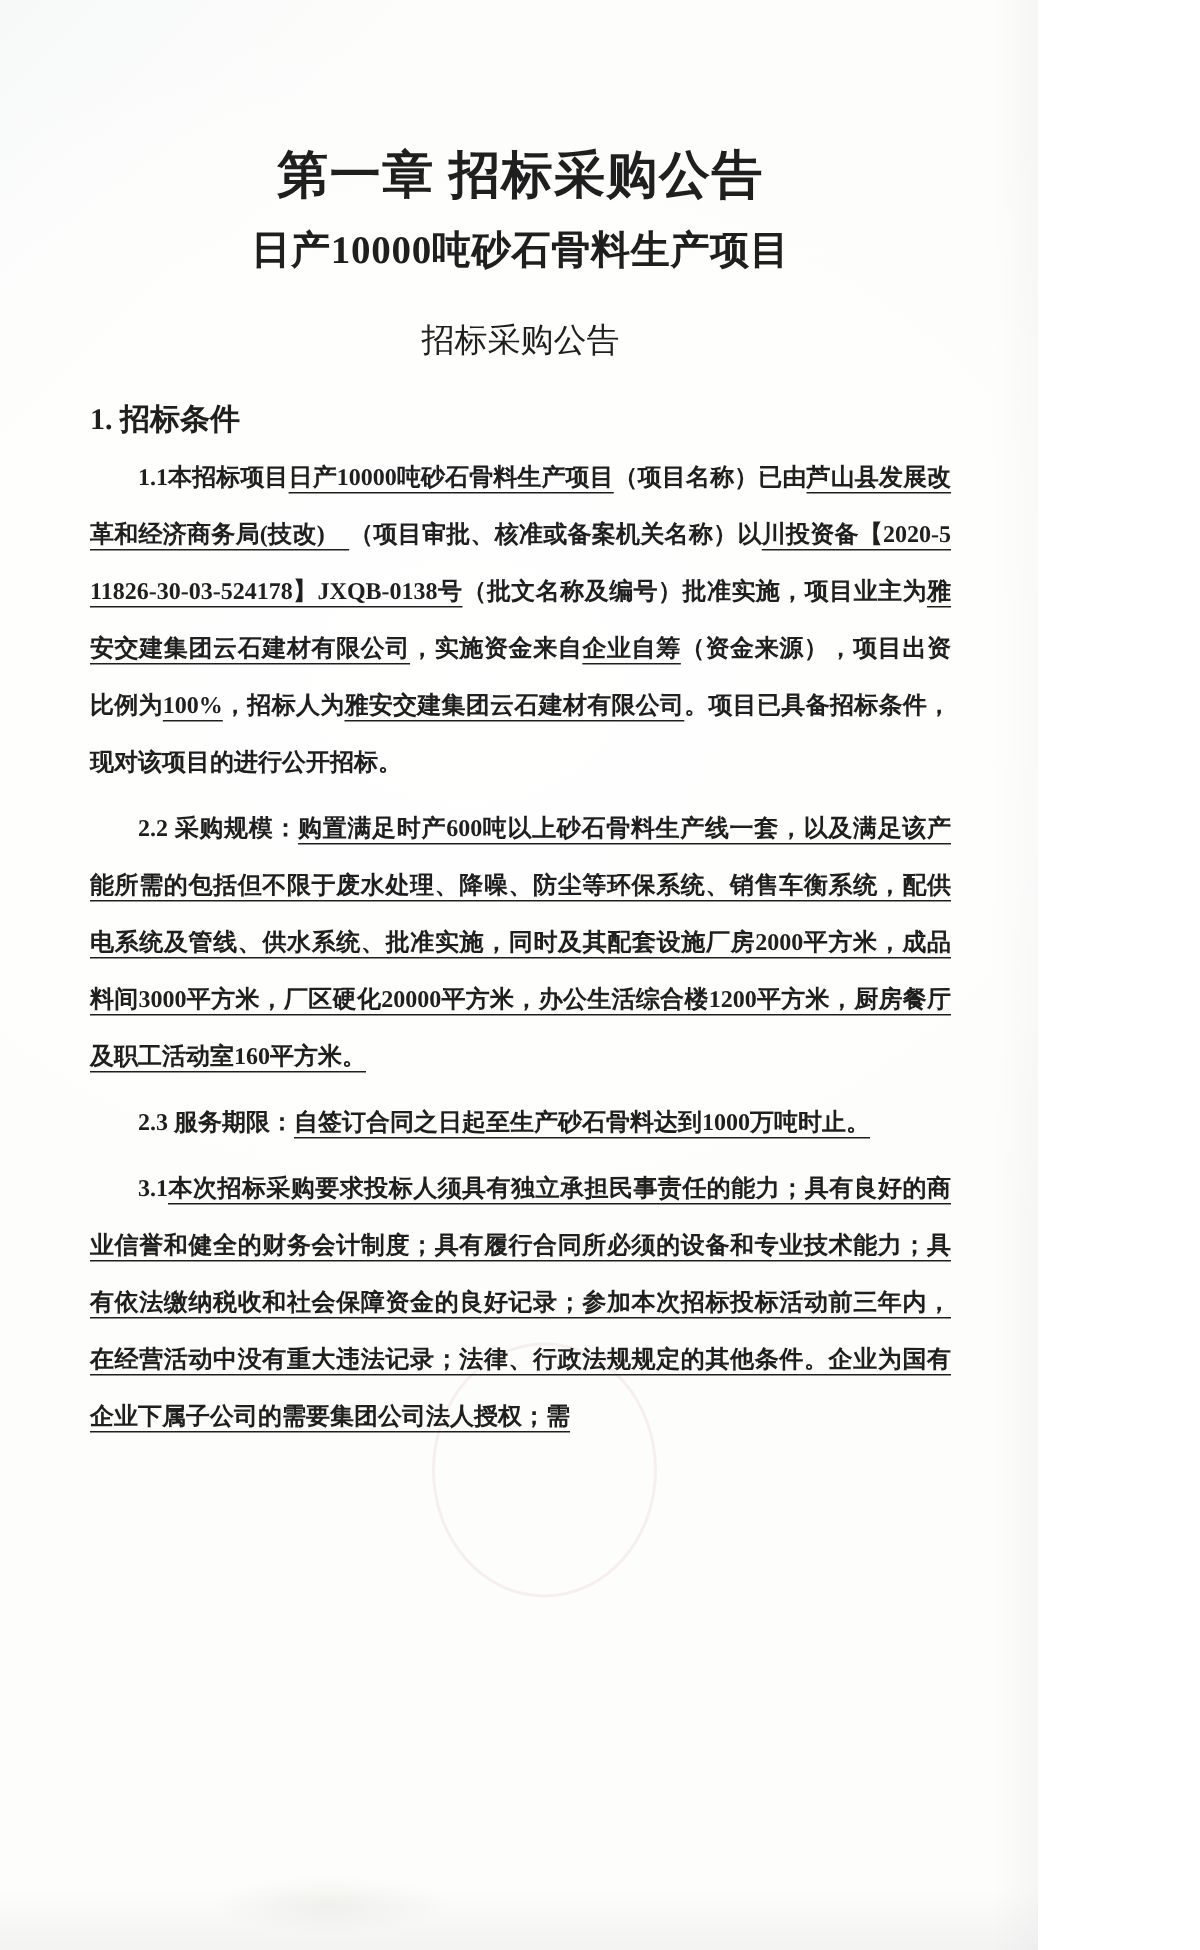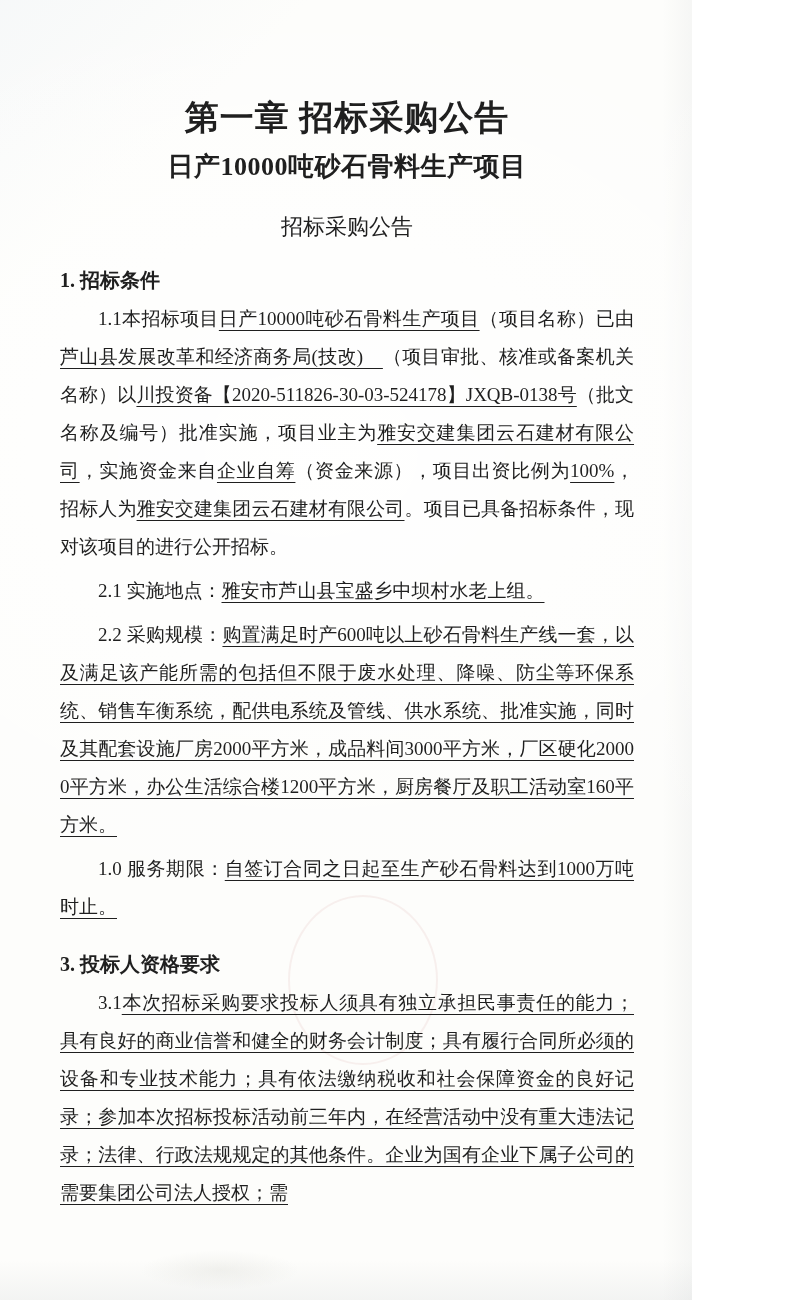--- a/index.html
+++ b/index.html
@@ -74,22 +74,22 @@
     margin-top: 26px;
   }
   .section-heading {
     font-size: 20px;
     font-weight: 700;
     line-height: 28px;
     margin-top: 24px;
     margin-bottom: 2px;
   }
   .para {
-    font-size: 19px;
-    font-weight: 400;
+    font-size: 16px;
+    font-weight: 700;
     line-height: 38px;
     text-align: justify;
     margin-top: 6px;
     word-break: break-all;
   }
   .para.indent { text-indent: 2em; }
   .para u {
     text-decoration: underline;
     text-underline-offset: 5px;
     text-decoration-thickness: 1.3px;
@@ -103,20 +103,18 @@
   <div class="scan-smudge"></div>
 
   <div class="doc">
     <div class="chapter-title">第一章 招标采购公告</div>
     <div class="project-title">日产10000吨砂石骨料生产项目</div>
     <div class="announcement-heading">招标采购公告</div>
 
     <div id="doc-body">
         <div class="section-heading">1. 招标条件</div>
         <p class="para indent"><span>1.1本招标项目</span><u>日产10000吨砂石骨料生产项目</u><span>（项目名称）已由</span><u>芦山县发展改革和经济商务局(技改)　</u><span>（项目审批、核准或备案机关名称）以</span><u>川投资备【2020-511826-30-03-524178】JXQB-0138号</u><span>（批文名称及编号）批准实施，项目业主为</span><u>雅安交建集团云石建材有限公司</u><span>，实施资金来自</span><u>企业自筹</u><span>（资金来源），项目出资比例为</span><u>100%</u><span>，招标人为</span><u>雅安交建集团云石建材有限公司</u><span>。项目已具备招标条件，现对该项目的进行公开招标。</span></p>
-        <p class="para indent"><span>2.1 实施地点：</span><u>雅安市芦山县宝盛乡中坝村水老上组。</u></p>
         <p class="para indent"><span>2.2 采购规模：</span><u>购置满足时产600吨以上砂石骨料生产线一套，以及满足该产能所需的包括但不限于废水处理、降噪、防尘等环保系统、销售车衡系统，配供电系统及管线、供水系统、批准实施，同时及其配套设施厂房2000平方米，成品料间3000平方米，厂区硬化20000平方米，办公生活综合楼1200平方米，厨房餐厅及职工活动室160平方米。</u></p>
-        <p class="para indent"><span>1.0 服务期限：</span><u>自签订合同之日起至生产砂石骨料达到1000万吨时止。</u></p>
-        <div class="section-heading">3. 投标人资格要求</div>
+        <p class="para indent"><span>2.3 服务期限：</span><u>自签订合同之日起至生产砂石骨料达到1000万吨时止。</u></p>
         <p class="para indent"><span>3.1</span><u>本次招标采购要求投标人须具有独立承担民事责任的能力；具有良好的商业信誉和健全的财务会计制度；具有履行合同所必须的设备和专业技术能力；具有依法缴纳税收和社会保障资金的良好记录；参加本次招标投标活动前三年内，在经营活动中没有重大违法记录；法律、行政法规规定的其他条件。企业为国有企业下属子公司的需要集团公司法人授权；需</u></p>
       </div>
   </div>
 </div>
 
 </body></html>

